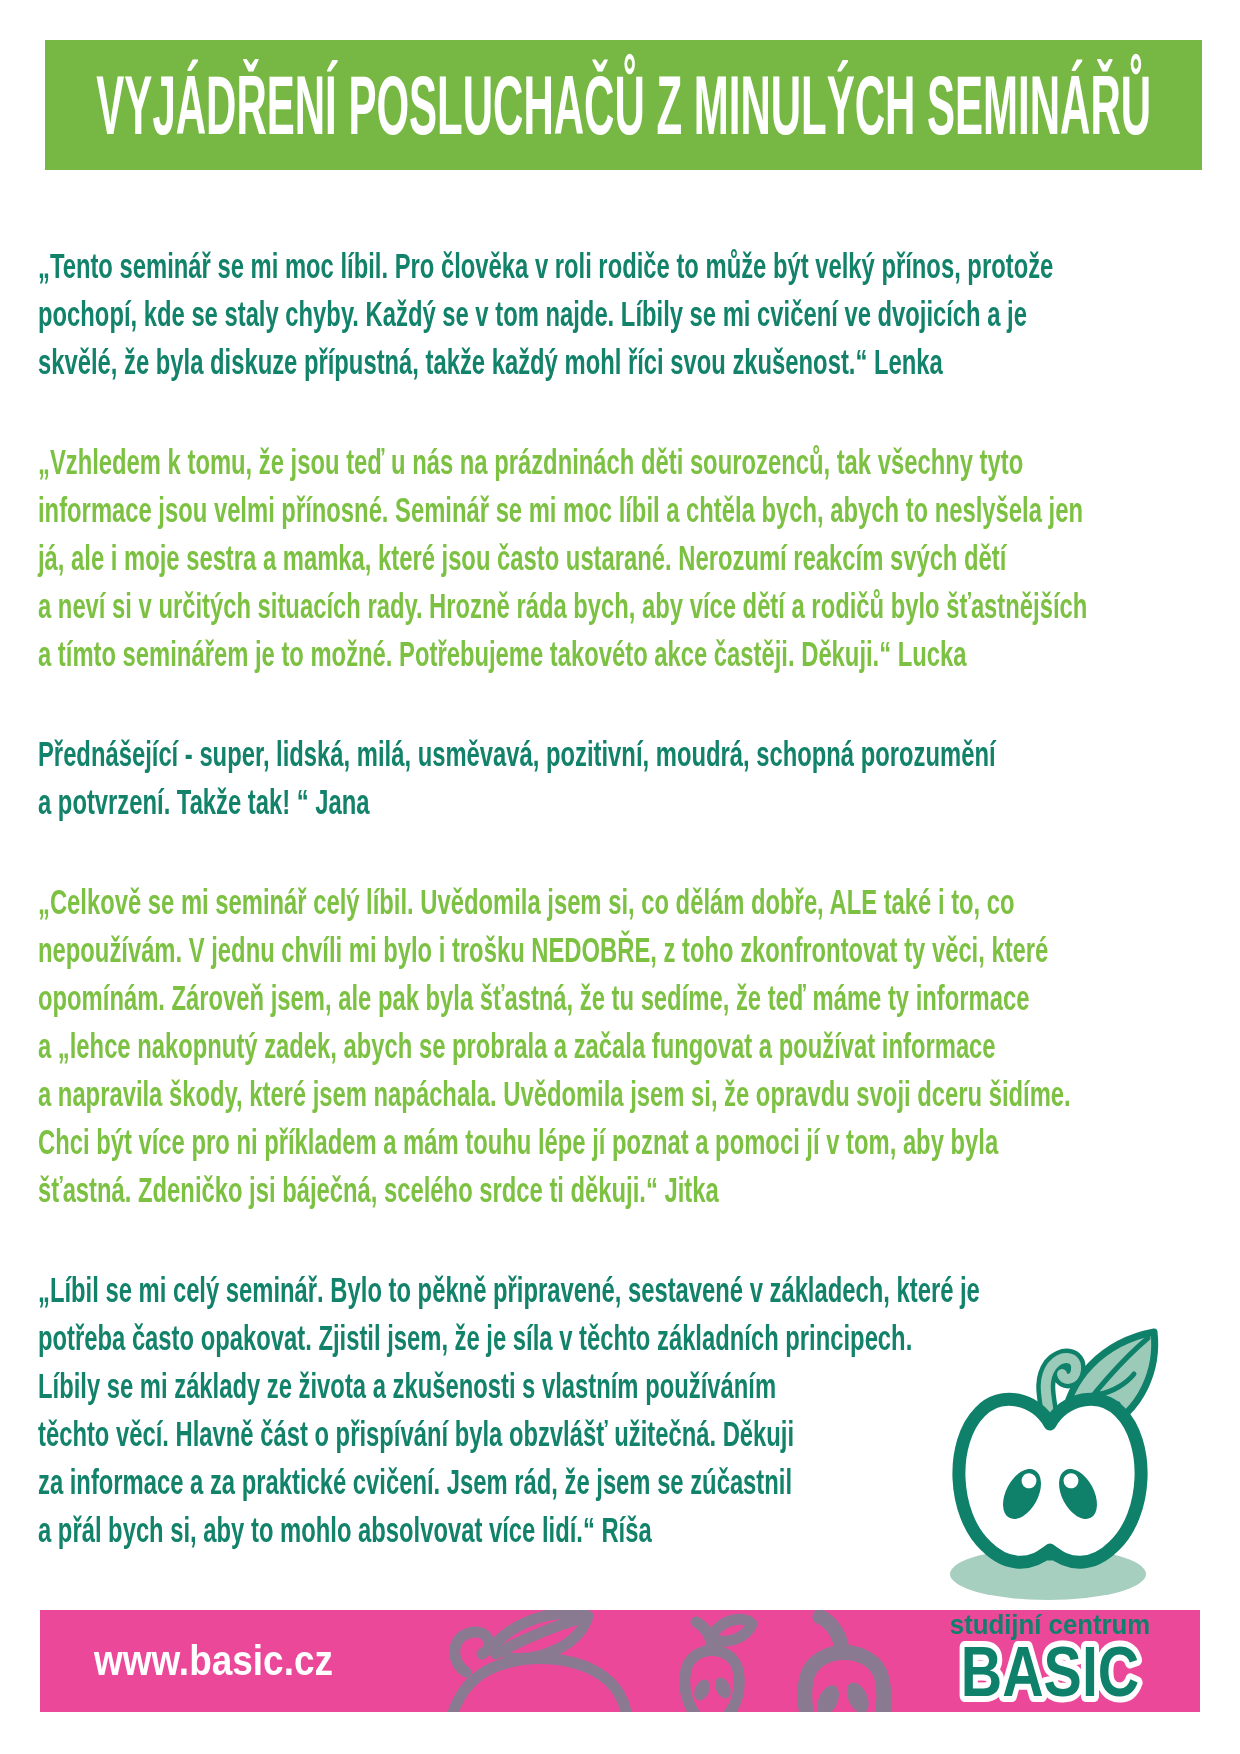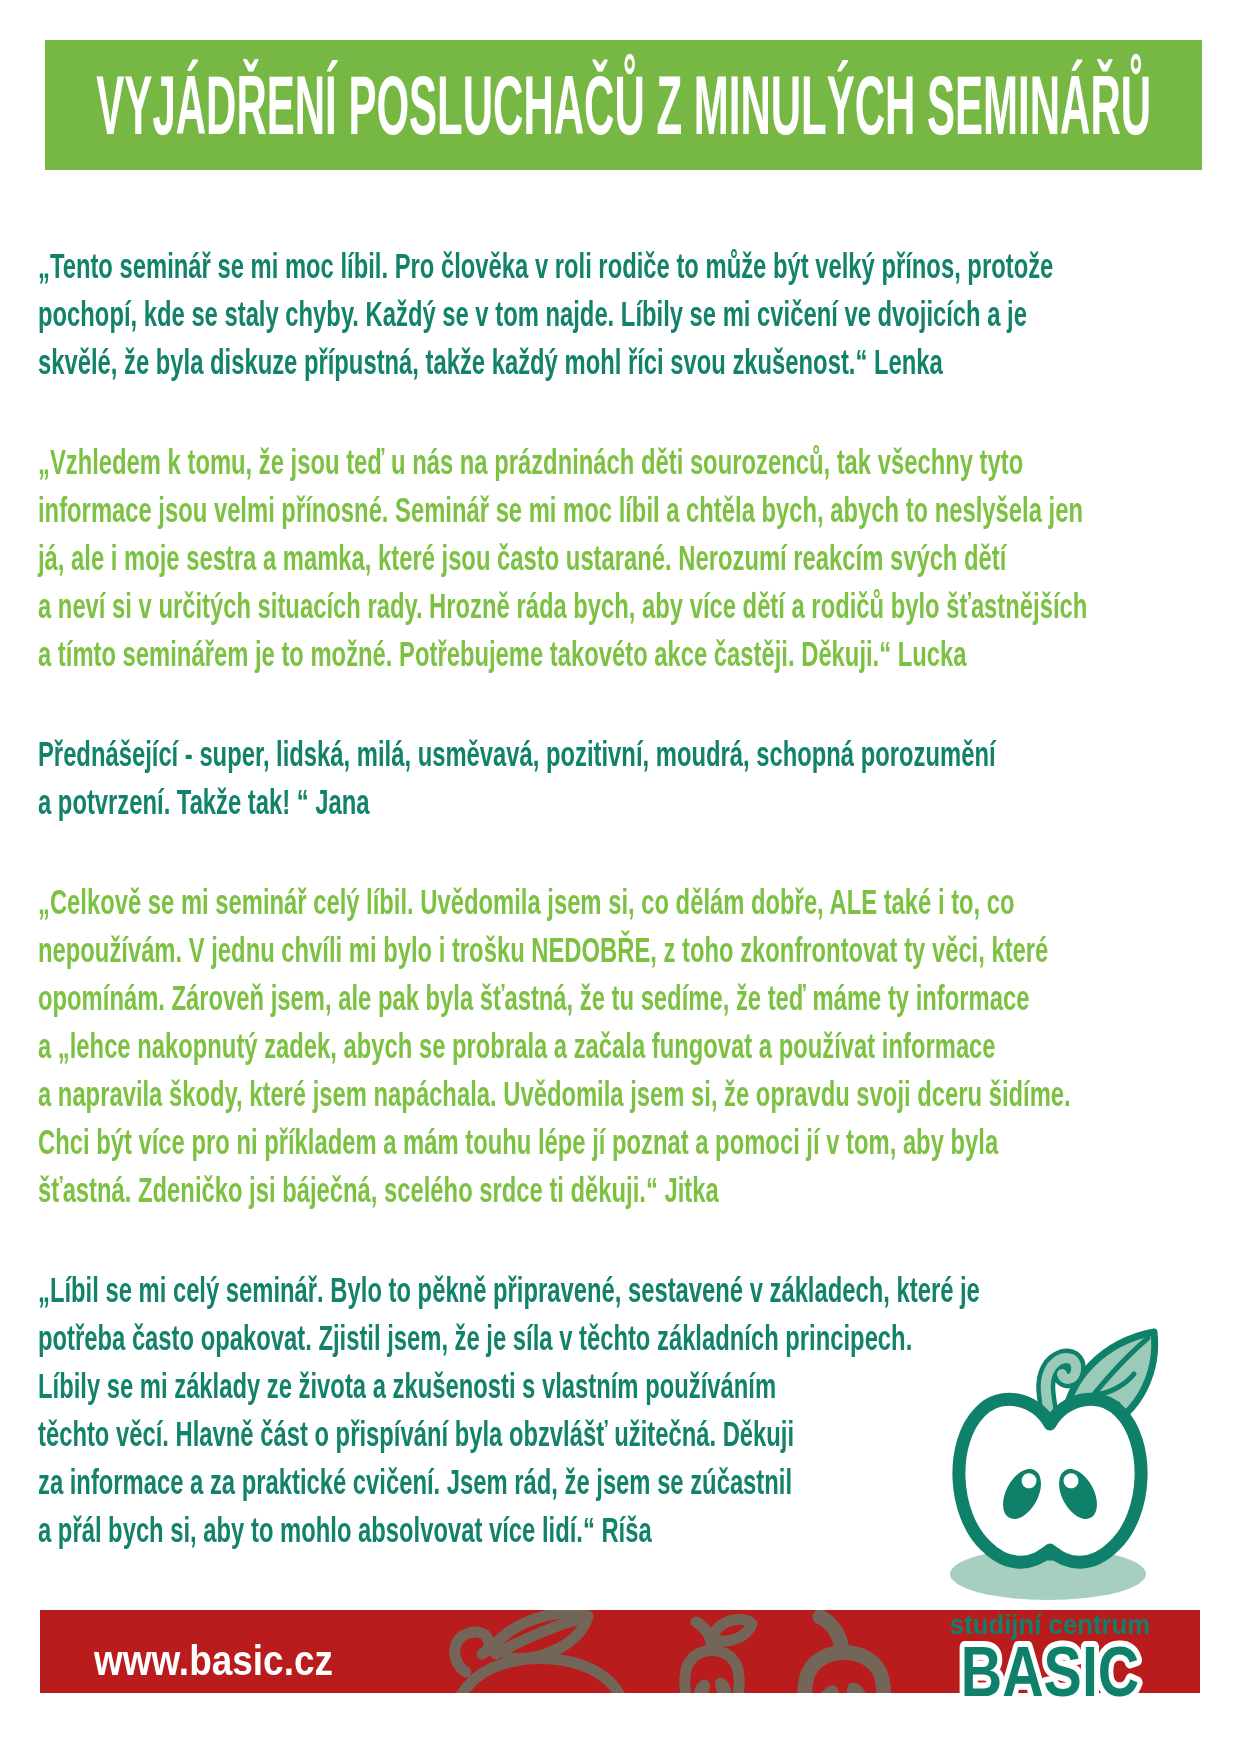--- a/index.html
+++ b/index.html
@@ -22,22 +22,22 @@
     margin:0 0 52px 0; font-size:35px; line-height:48px; font-weight:bold;
     white-space:pre-line; width:1900px; transform:scaleX(0.68);
     transform-origin:left top; letter-spacing:0;
   }
   .p-teal  { color:#12826a; }
   .p-green { color:#7cc142; }
   .logo {
     position:absolute; left:922px; top:1322px; width:256px; height:392px; z-index:3;
   }
   .footer {
-    position:absolute; left:40px; top:1610px; width:1160px; height:83px;
-    background:#b91c1c; overflow:hidden; z-index:1;
+    position:absolute; left:40px; top:1610px; width:1160px; height:102px;
+    background:#ec4899; overflow:hidden; z-index:1;
   }
   .footer .url {
     position:absolute; left:54px; top:0; height:102px; display:flex; align-items:center;
     color:#ffffff; font-size:42px; font-weight:bold;
     transform:scaleX(0.88); transform-origin:left center;
   }
   .watermark { position:absolute; left:390px; top:0; width:520px; height:102px; }
 </style>
 </head>
 <body>

